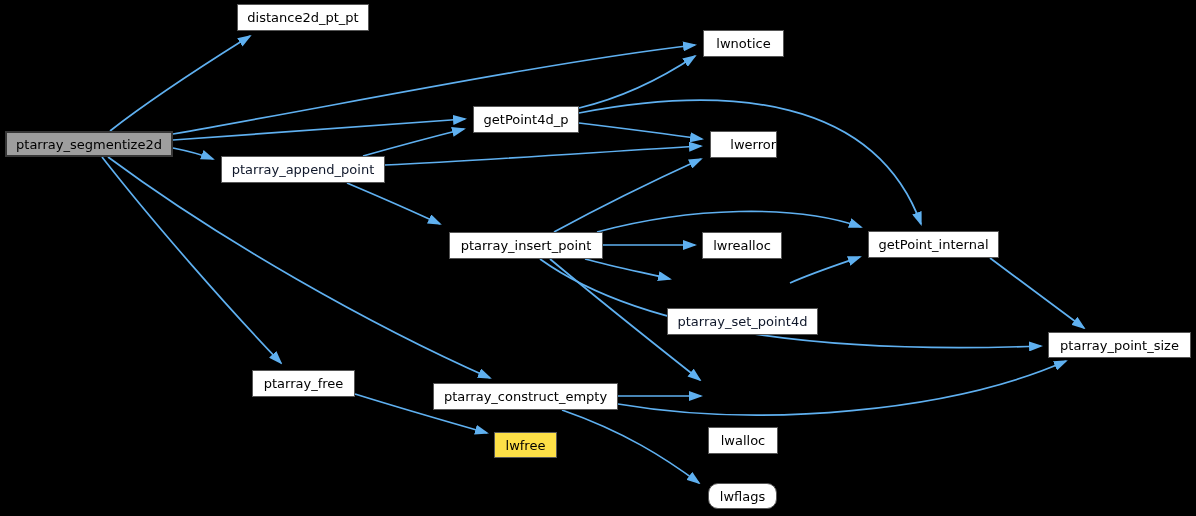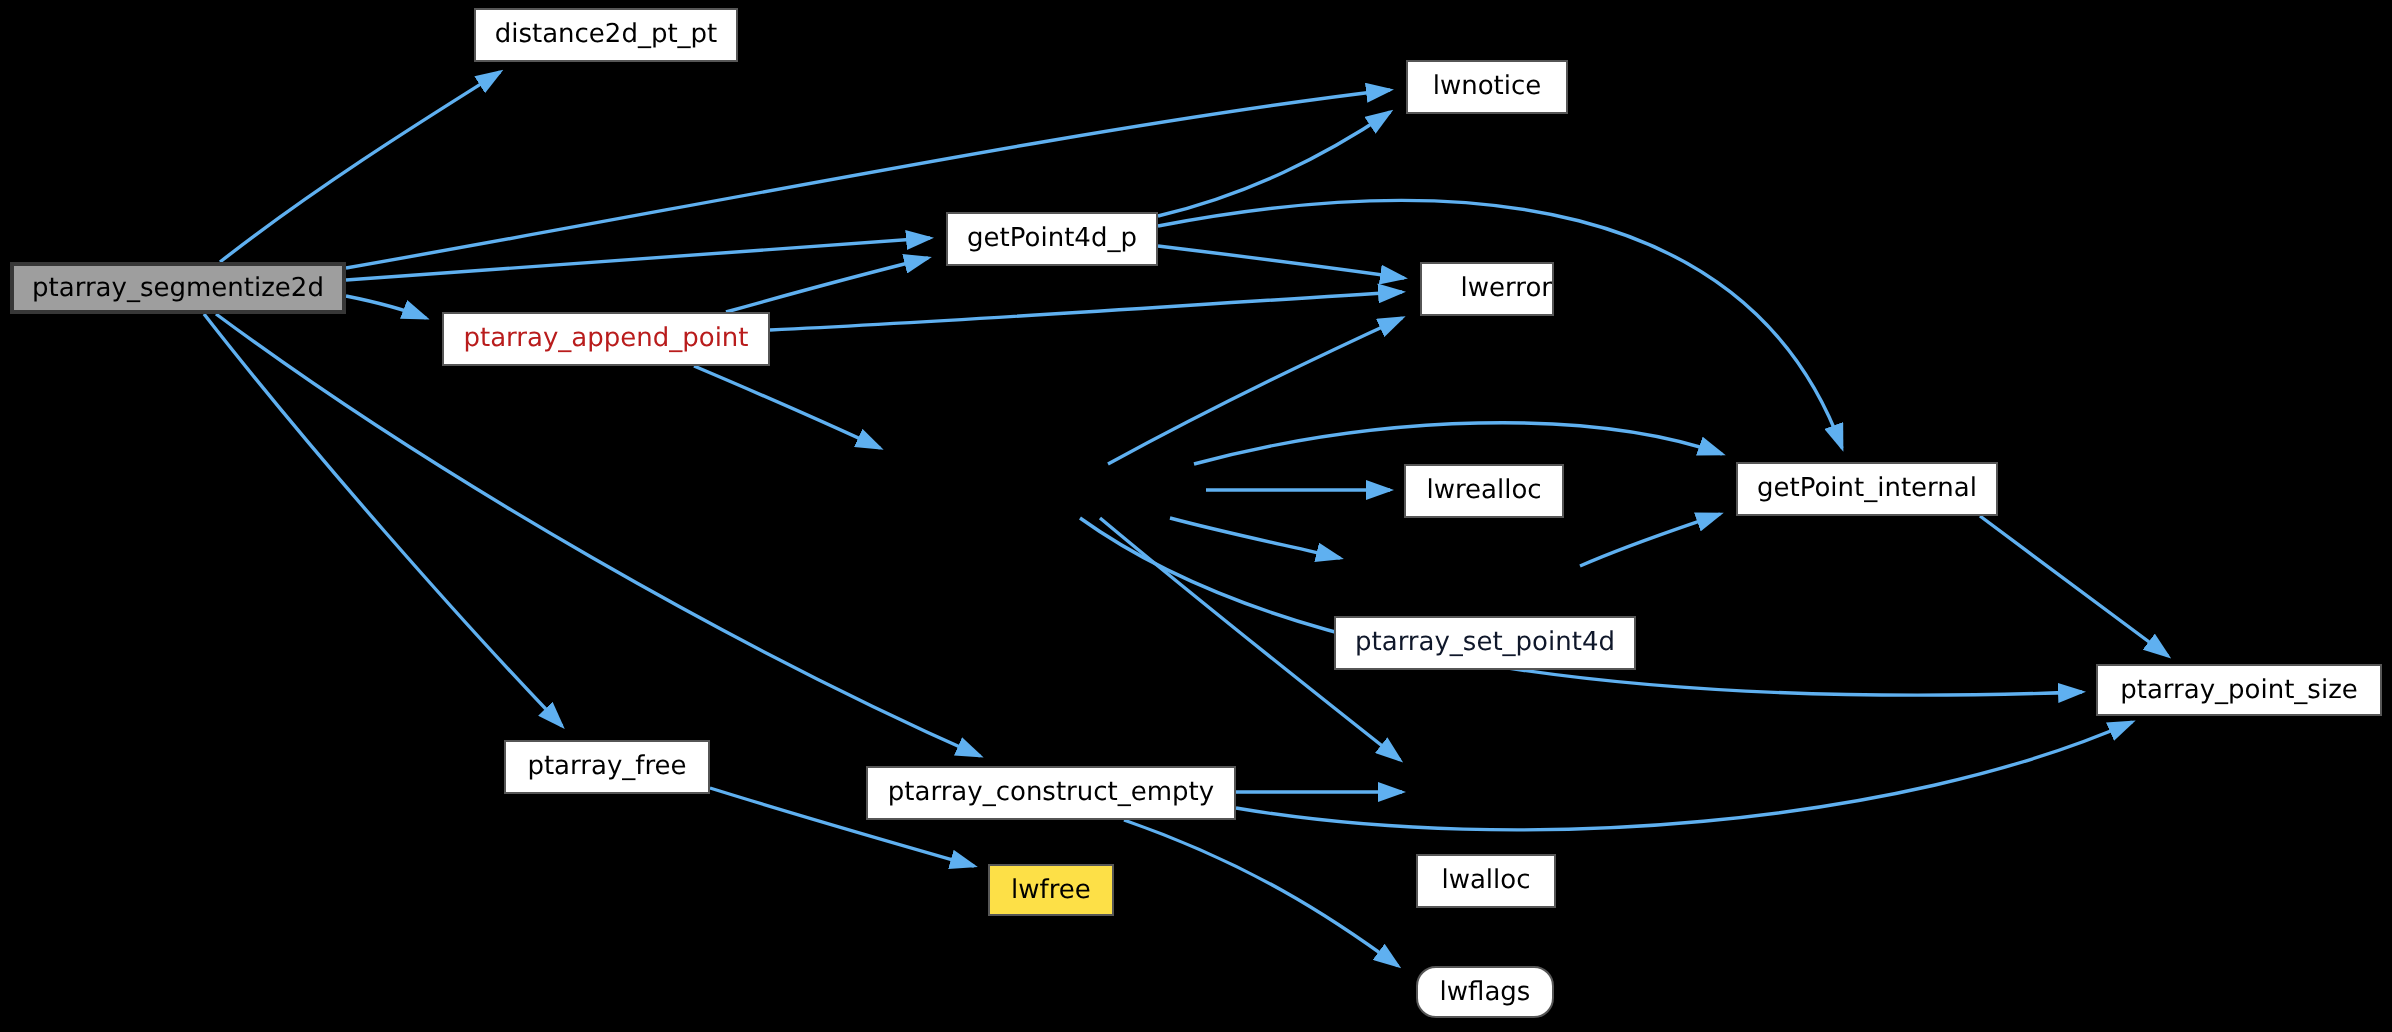--- a/index.html
+++ b/index.html
@@ -64,22 +64,25 @@
     </div>
   <div class="node" style="left: 703px; top: 30px; width: 81px; height: 27px; background: rgb(255, 255, 255); border-color: rgb(86, 86, 86); color: rgb(0, 0, 0);">
       <span>lwnotice</span>
     </div>
   <div class="node" style="left: 473px; top: 106px; width: 106px; height: 27px; background: rgb(255, 255, 255); border-color: rgb(86, 86, 86); color: rgb(0, 0, 0);">
       <span>getPoint4d_p</span>
     </div>
   <div class="node" style="left: 710px; top: 131px; width: 67px; height: 27px; background: rgb(255, 255, 255); border-color: rgb(86, 86, 86); color: rgb(0, 0, 0); justify-content: flex-end;">
       <span>lwerror</span>
     </div>
-  <div class="node" style="left: 221px; top: 156px; width: 164px; height: 27px; background: rgb(255, 255, 255); border-color: rgb(86, 86, 86); color: #b91c1c;">
+  <div class="node" style="left: 221px; top: 156px; width: 164px; height: 27px; background: rgb(255, 255, 255); border-color: rgb(86, 86, 86); color: #0f172a;">
       <span>ptarray_append_point</span>
+    </div>
+  <div class="node" style="left: 449px; top: 232px; width: 154px; height: 27px; background: rgb(255, 255, 255); border-color: rgb(86, 86, 86); color: rgb(0, 0, 0);">
+      <span>ptarray_insert_point</span>
     </div>
   <div class="node" style="left: 702px; top: 232px; width: 80px; height: 27px; background: rgb(255, 255, 255); border-color: rgb(86, 86, 86); color: rgb(0, 0, 0);">
       <span>lwrealloc</span>
     </div>
   <div class="node" style="left: 667px; top: 283px; width: 151px; height: 27px; background: rgb(255, 255, 255); border-color: rgb(86, 86, 86); color: #0f172a; margin-top: 25px;">
       <span>ptarray_set_point4d</span>
     </div>
   <div class="node" style="left: 868px; top: 231px; width: 131px; height: 27px; background: rgb(255, 255, 255); border-color: rgb(86, 86, 86); color: rgb(0, 0, 0);">
       <span>getPoint_internal</span>
     </div>

